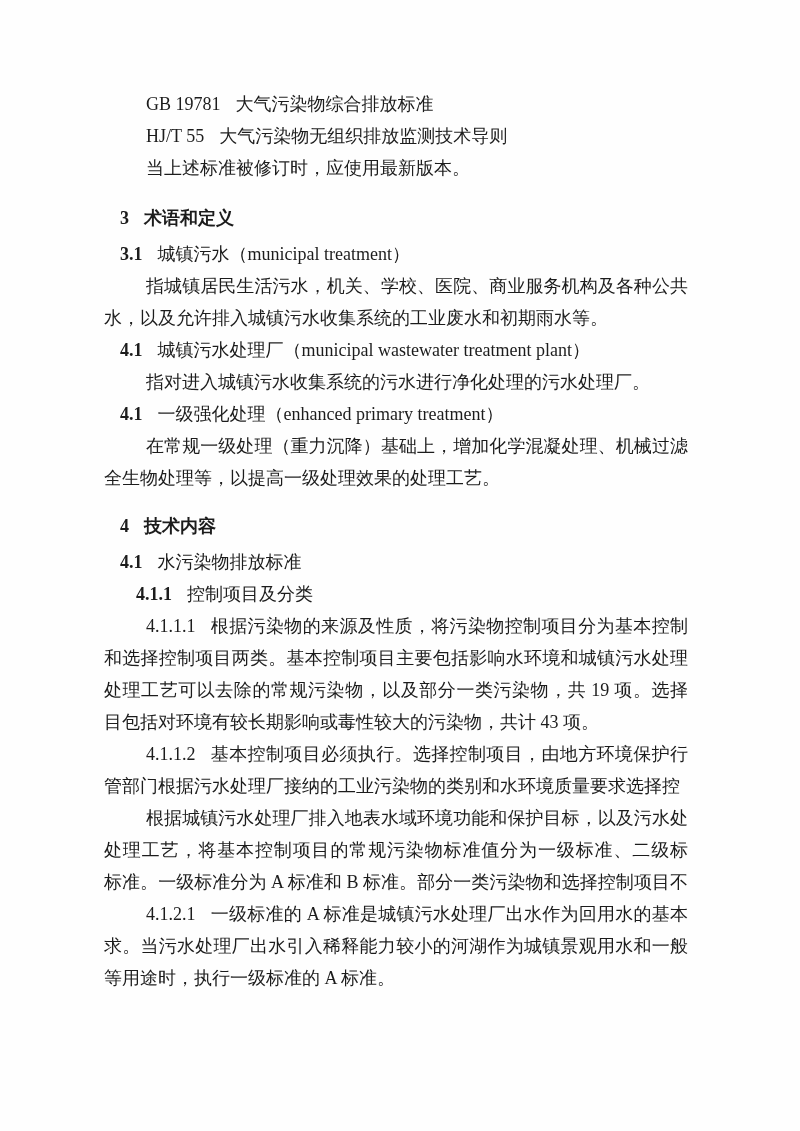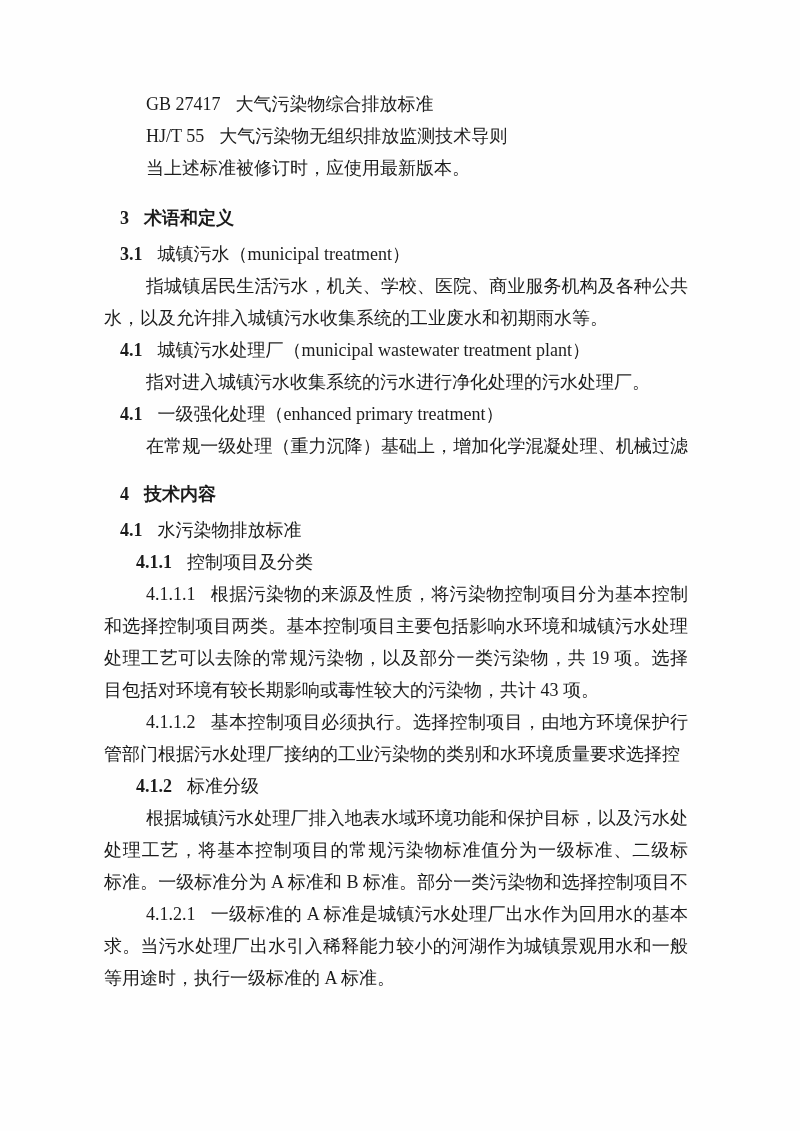--- a/index.html
+++ b/index.html
@@ -22,50 +22,50 @@
   .gap-lg{margin-top:18px;}
   .gap-md{margin-top:16px;}
   .gap-sm{margin-top:4px;}
 </style>
 </head>
 <body>
 
 <div class="page">
   <div class="content">
 
-    <div class="ln ind-p"><span class="num">GB 27417</span><span class="txt">大气污染物综合排放标准</span></div>
+    <div class="ln ind-p"><span class="num">GB 19781</span><span class="txt">大气污染物综合排放标准</span></div>
     <div class="ln ind-p"><span class="num">HJ/T 55</span><span class="txt">大气污染物无组织排放监测技术导则</span></div>
     <div class="ln ind-p"><span class="txt">当上述标准被修订时，应使用最新版本。</span></div>
 
     <div class="ln ind-h bold gap-lg"><span class="num">3</span><span class="txt">术语和定义</span></div>
 
     <div class="ln ind-h gap-sm"><span class="num nb">3.1</span><span class="txt">城镇污水（municipal treatment）</span></div>
     <div class="ln ind-p just"><span class="txt">指城镇居民生活污水，机关、学校、医院、商业服务机构及各种公共设施排</span></div>
     <div class="ln"><span class="txt">水，以及允许排入城镇污水收集系统的工业废水和初期雨水等。</span></div>
 
     <div class="ln ind-h"><span class="num nb">4.1</span><span class="txt">城镇污水处理厂（municipal wastewater treatment plant）</span></div>
     <div class="ln ind-p"><span class="txt">指对进入城镇污水收集系统的污水进行净化处理的污水处理厂。</span></div>
 
     <div class="ln ind-h"><span class="num nb">4.1</span><span class="txt">一级强化处理（enhanced primary treatment）</span></div>
     <div class="ln ind-p just"><span class="txt">在常规一级处理（重力沉降）基础上，增加化学混凝处理、机械过滤或不完</span></div>
+    <div class="ln"><span class="txt">全生物处理等，以提高一级处理效果的处理工艺。</span></div>
 
     <div class="ln ind-h bold gap-md"><span class="num">4</span><span class="txt">技术内容</span></div>
 
     <div class="ln ind-h gap-sm"><span class="num nb">4.1</span><span class="txt">水污染物排放标准</span></div>
     <div class="ln ind-h2"><span class="num nb">4.1.1</span><span class="txt">控制项目及分类</span></div>
 
     <div class="ln ind-p just"><span class="num">4.1.1.1</span><span class="txt">根据污染物的来源及性质，将污染物控制项目分为基本控制项目</span></div>
     <div class="ln just"><span class="txt">和选择控制项目两类。基本控制项目主要包括影响水环境和城镇污水处理厂一般</span></div>
     <div class="ln just"><span class="txt">处理工艺可以去除的常规污染物，以及部分一类污染物，共 19 项。选择控制项</span></div>
     <div class="ln"><span class="txt">目包括对环境有较长期影响或毒性较大的污染物，共计 43 项。</span></div>
 
     <div class="ln ind-p just"><span class="num">4.1.1.2</span><span class="txt">基本控制项目必须执行。选择控制项目，由地方环境保护行政主</span></div>
     <div class="ln"><span class="txt">管部门根据污水处理厂接纳的工业污染物的类别和水环境质量要求选择控制。</span></div>
 
-    <div class="ln ind-h2"><span class="num nb">4.1.2</span><span class="txt">标准分级</span></div>
     <div class="ln ind-p just"><span class="txt">根据城镇污水处理厂排入地表水域环境功能和保护目标，以及污水处理厂的</span></div>
     <div class="ln just"><span class="txt">处理工艺，将基本控制项目的常规污染物标准值分为一级标准、二级标准、三级</span></div>
     <div class="ln just"><span class="txt">标准。一级标准分为 A 标准和 B 标准。部分一类污染物和选择控制项目不分级。</span></div>
 
     <div class="ln ind-p just"><span class="num">4.1.2.1</span><span class="txt">一级标准的 A 标准是城镇污水处理厂出水作为回用水的基本要</span></div>
     <div class="ln just"><span class="txt">求。当污水处理厂出水引入稀释能力较小的河湖作为城镇景观用水和一般回用水</span></div>
     <div class="ln"><span class="txt">等用途时，执行一级标准的 A 标准。</span></div>
 
   </div>
 </div>

